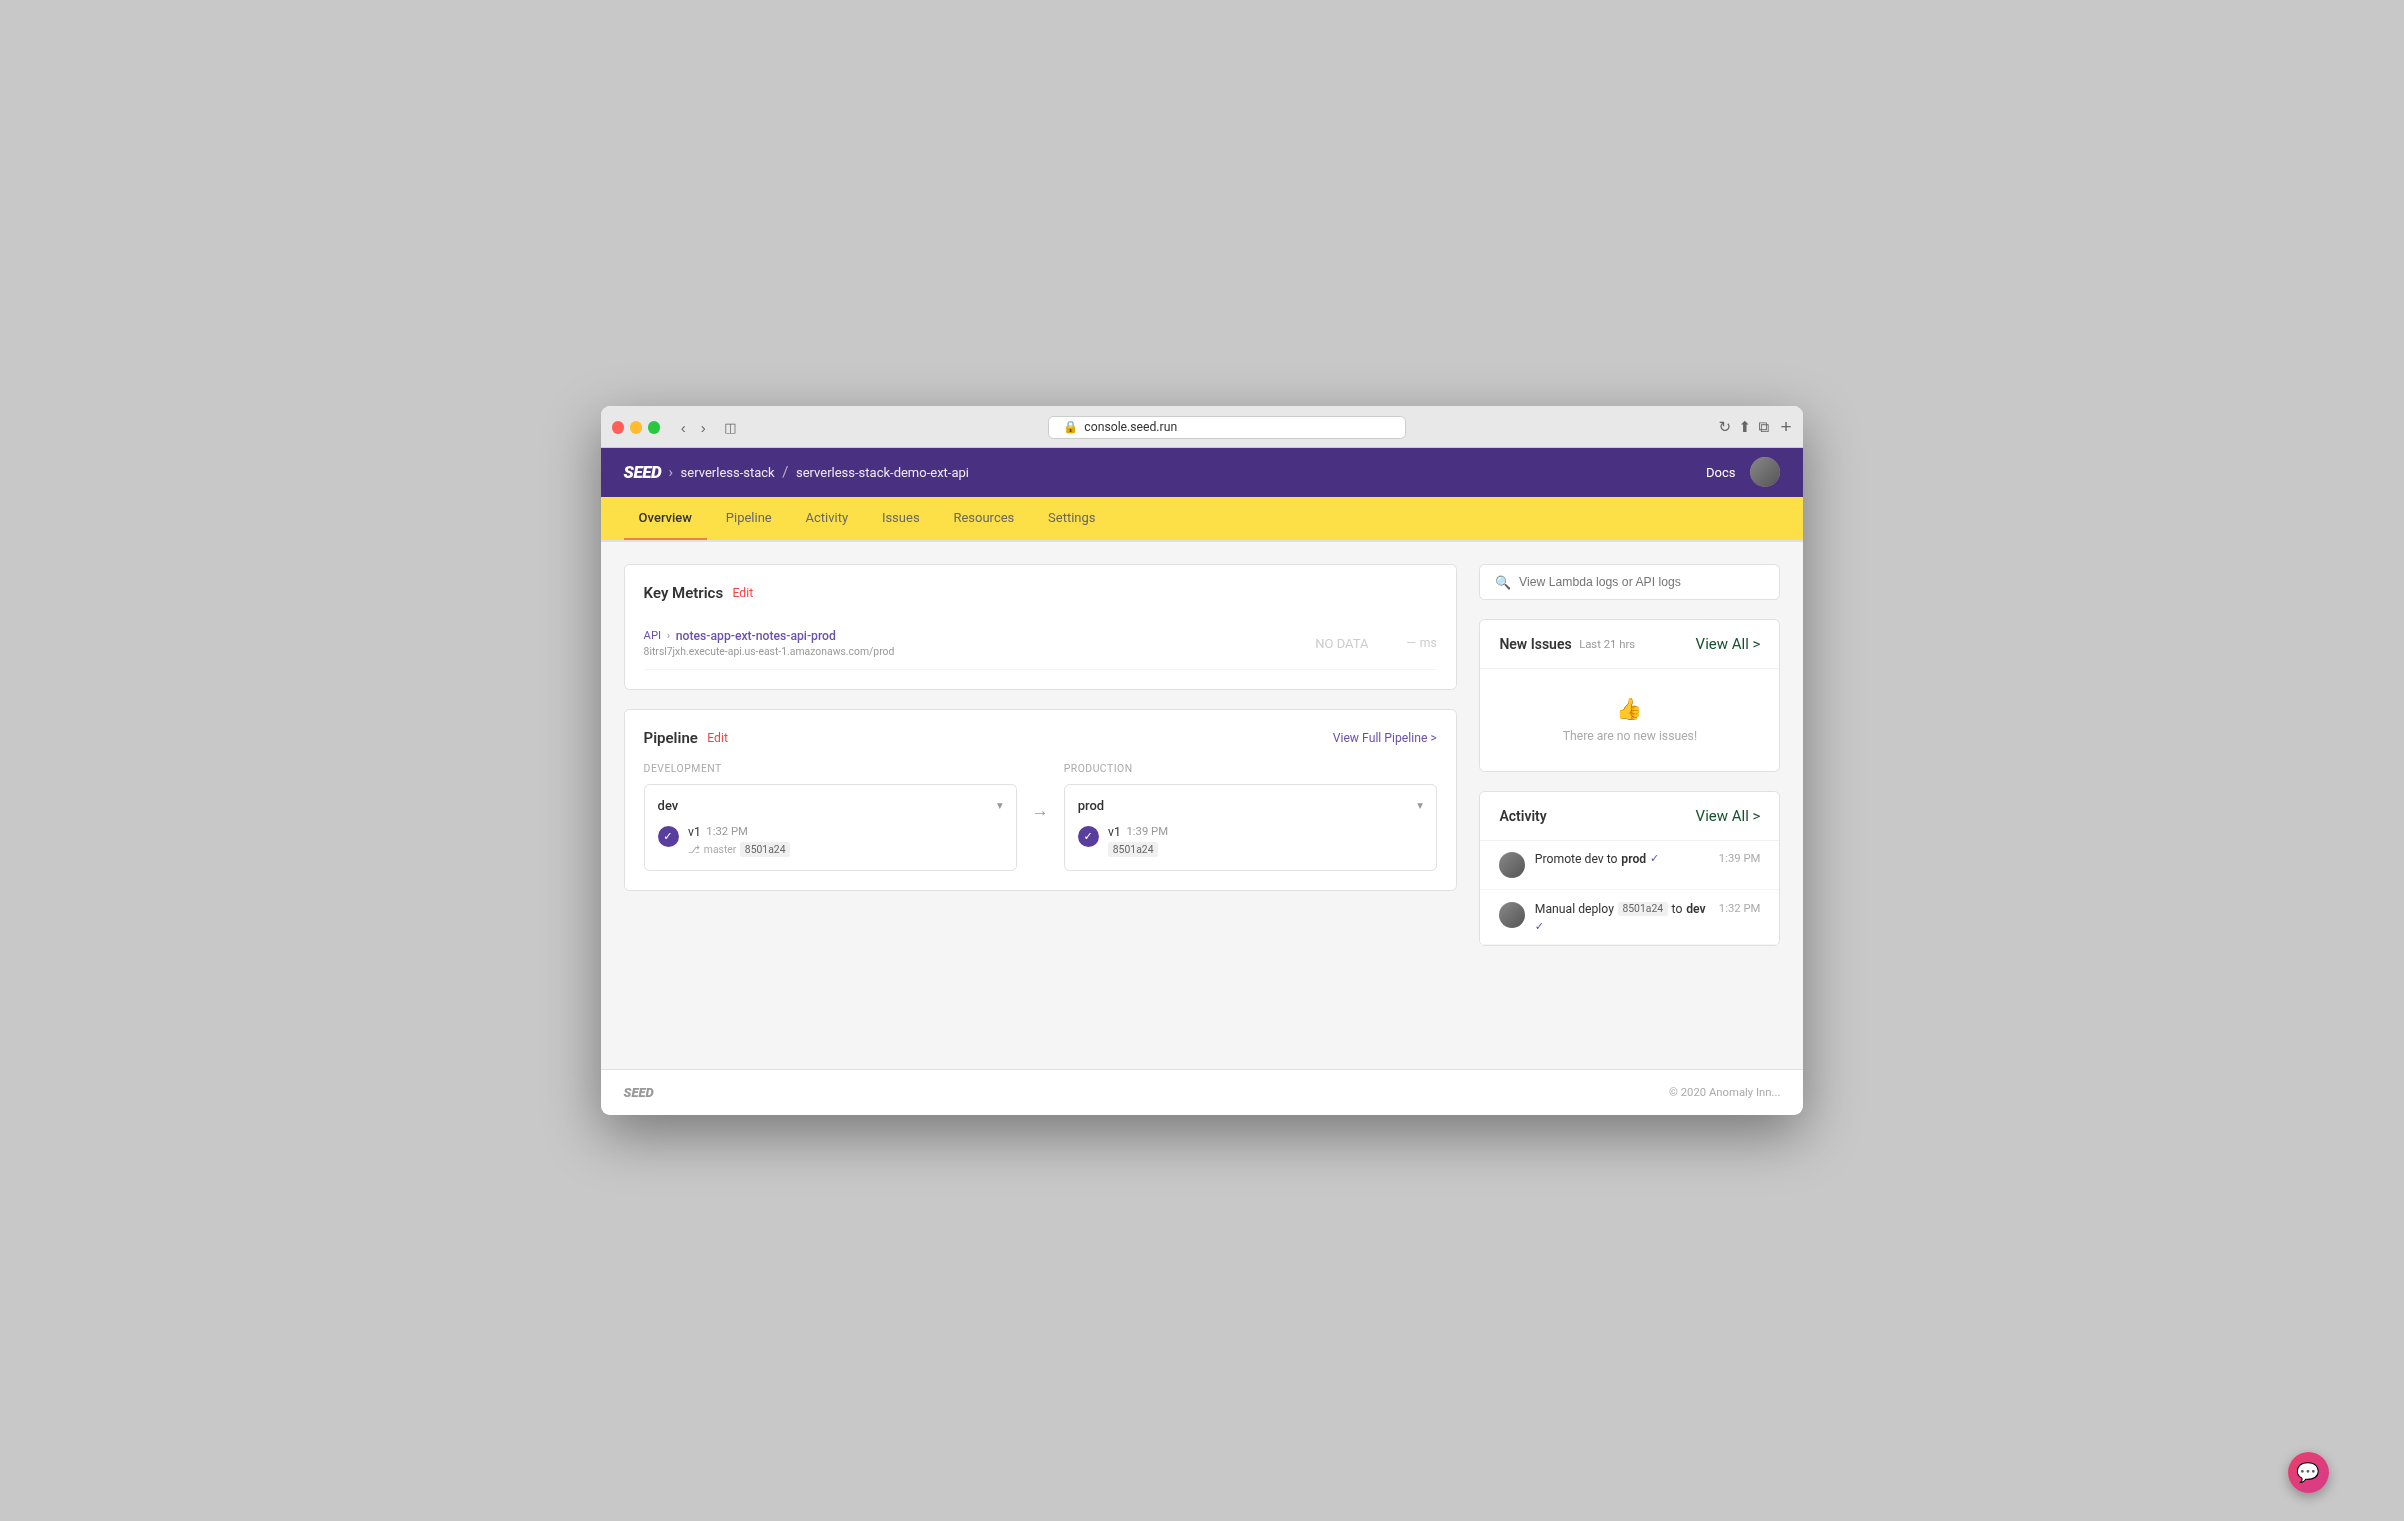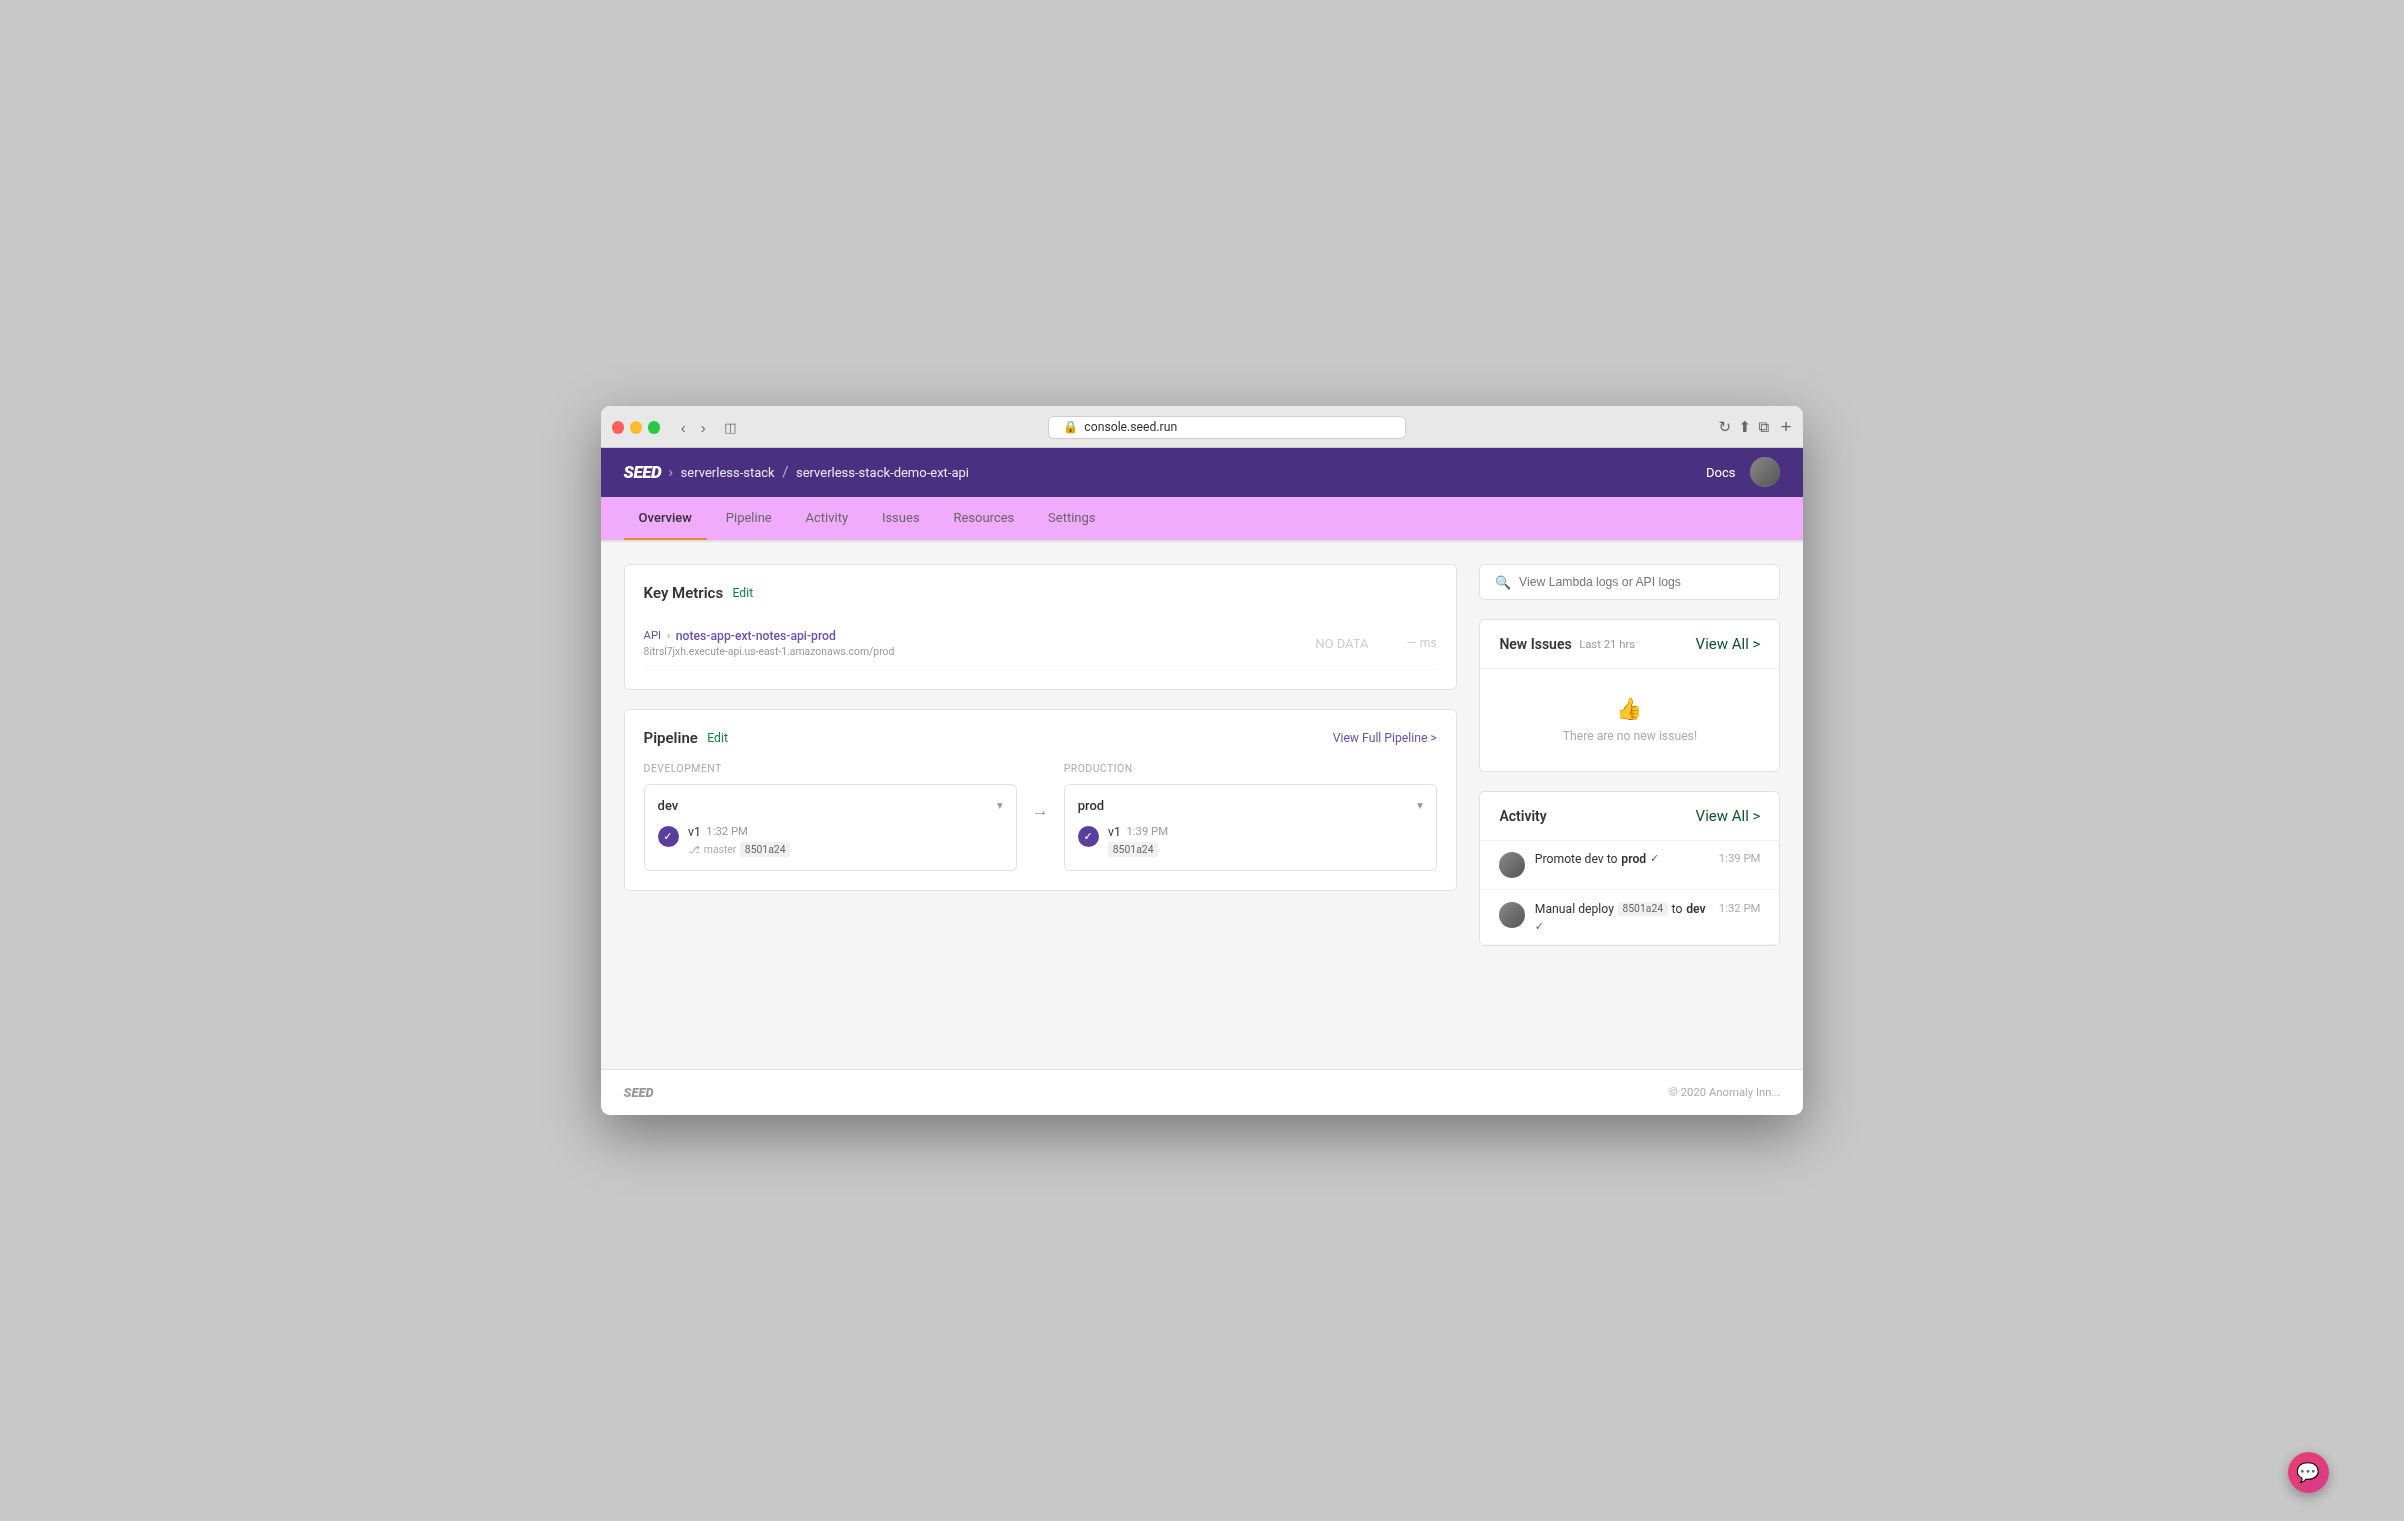--- a/index.html
+++ b/index.html
@@ -153,21 +153,21 @@
       justify-content: center;
     }
     .avatar-img {
       width: 100%;
       height: 100%;
       background: linear-gradient(135deg, #888, #555);
       border-radius: 50%;
     }
     
     .nav-tabs {
-      background: #f0abfc;
+      background: #fde047;
       border-bottom: 0.9px solid #e0e0e0;
       padding: 0 22.6px;
       display: flex;
       gap: 0;
     }
     .nav-tab {
       padding: 13px 15px;
       font-size: 13px;
       color: #666;
       cursor: pointer;
@@ -211,21 +211,21 @@
       font-size: 15px;
       font-weight: 600;
       color: #333;
       margin-bottom: 15px;
       display: flex;
       align-items: center;
       gap: 9.4px;
     }
     .edit-link {
       font-size: 12.2px;
-      color: #15803d;
+      color: #ef4444;
       cursor: pointer;
       font-weight: 400;
     }
     .metric-row {
       display: flex;
       align-items: center;
       padding: 11.3px 0;
       border-bottom: 0.9px solid #f5f5f5;
     }
     .metric-api-info {

